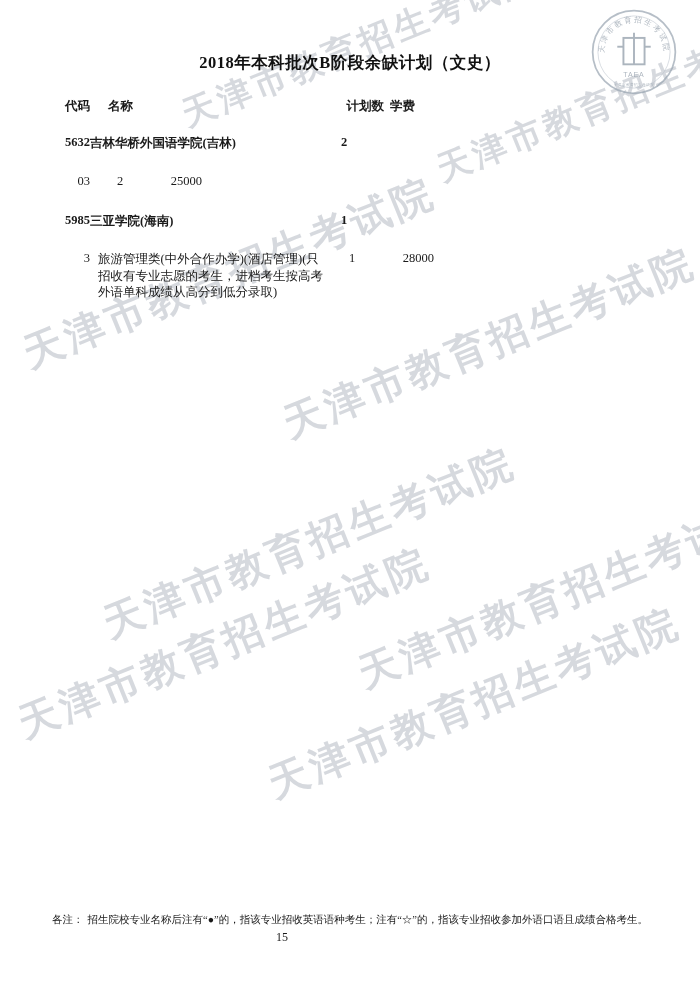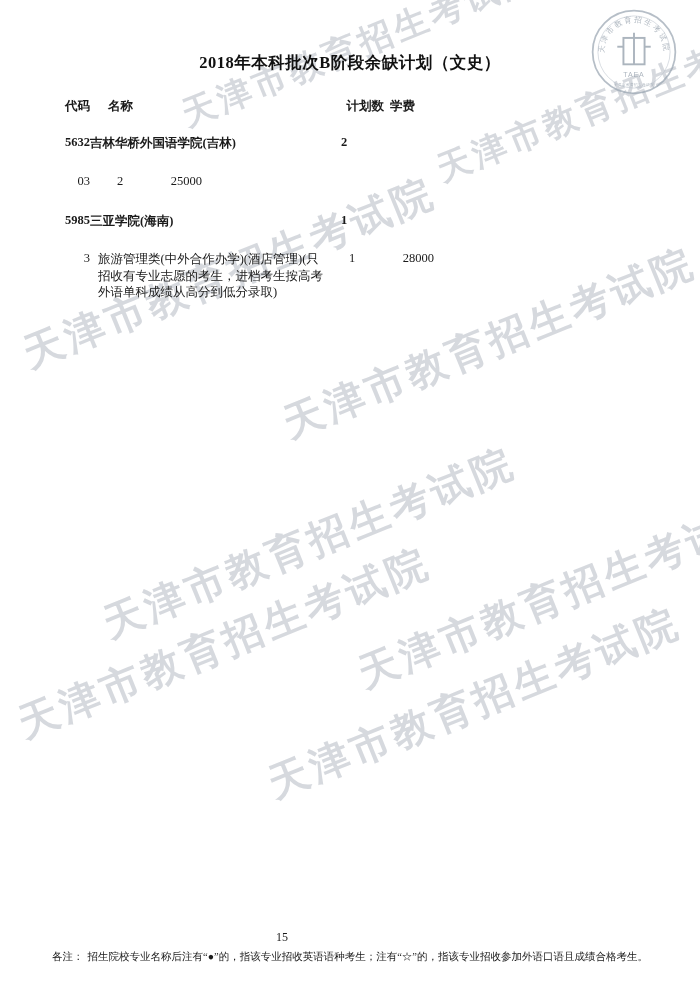--- a/index.html
+++ b/index.html
@@ -137,21 +137,21 @@
     position: absolute;
     top: 930px;
     left: 0;
     width: 564px;
     text-align: center;
     font-size: 12px;
     z-index: 2;
   }
   .footnote {
     position: absolute;
-    top: 950px;
+    top: 913px;
     left: 0;
     width: 700px;
     text-align: center;
     font-size: 10.5px;
     z-index: 2;
     color: #1a1a1a;
   }
   .footnote .fn-label { margin-right: 4px; }
 </style>
 </head>

